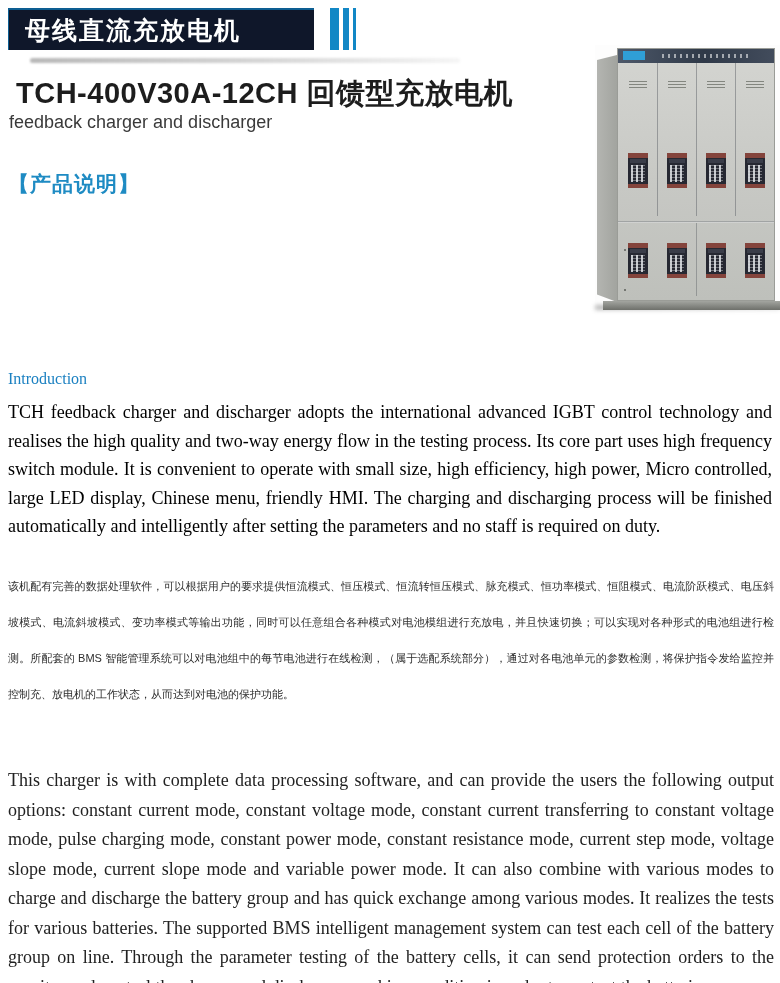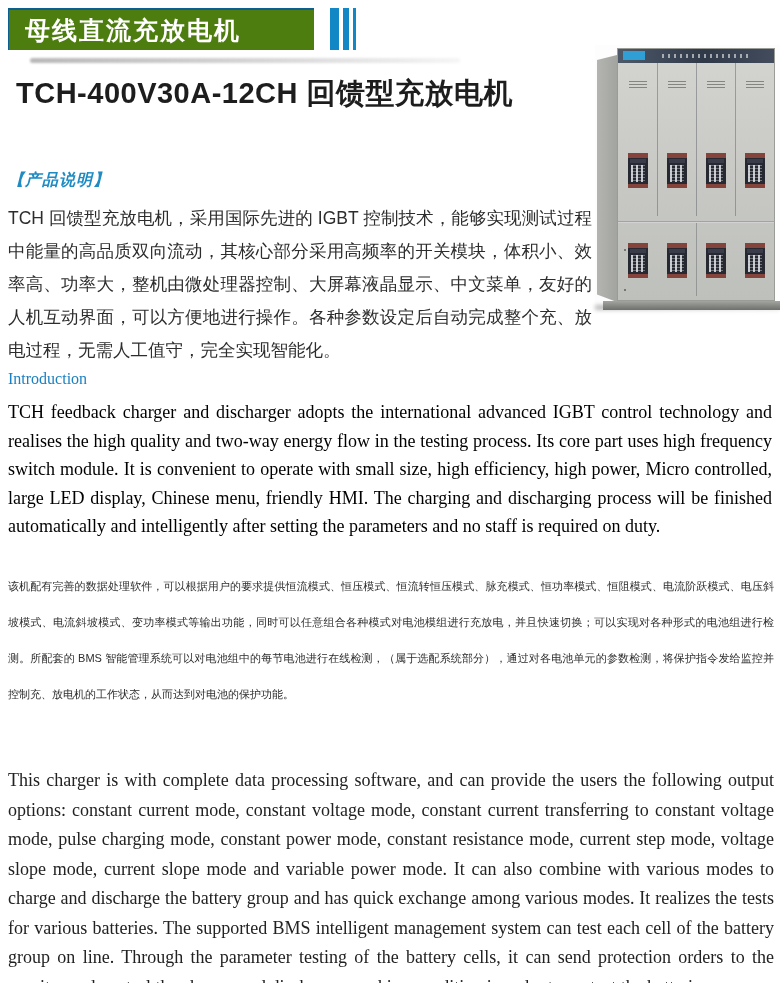--- a/index.html
+++ b/index.html
@@ -6,21 +6,21 @@
   .page{
     position:relative;
     width:780px;height:983px;
     background:#ffffff;
     overflow:hidden;
     font-family:"Liberation Sans","DejaVu Sans",sans-serif;
   }
   
   .banner{
     position:absolute;left:8px;top:8px;width:306px;height:42px;
-    background:#4d7c0f;
+    background:#0f172a;
     border-top:2px solid #0d5e92;
     border-left:1px solid #0d5e92;
     display:flex;align-items:center;
     box-sizing:border-box;
   }
   .banner-text{
     color:#ffffff;font-size:25px;font-weight:bold;
     letter-spacing:2px;padding-left:16px;line-height:1;
   }
   .banner-bars{position:absolute;left:330px;top:8px;height:42px;}
@@ -37,21 +37,21 @@
   .title{
     position:absolute;left:8px;top:74px;width:580px;
     font-size:29px;font-weight:bold;color:#1d1d1d;letter-spacing:.5px;margin-left:8px;
   }
   .subtitle{
     position:absolute;left:9px;top:112px;width:580px;
     font-size:18px;color:#3a3a3a;
   }
   .cn-heading{
     position:absolute;left:8px;top:170px;
-    font-size:16px;font-weight:bold;color:#1e8bc3;letter-spacing:1px;font-style:italic;
+    font-size:21px;font-weight:bold;color:#1e8bc3;letter-spacing:1px;
   }
   
   .p-cn1{
     position:absolute;left:8px;top:202px;width:584px;
     font-size:17.5px;line-height:33px;color:#2d2d2d;
     text-align:justify;
   }
   .en-heading{
     position:absolute;left:8px;top:370px;
     font-family:"Liberation Serif","DejaVu Serif",serif;
@@ -148,23 +148,23 @@
     <span class="banner-text">母线直流充放电机</span>
   </div>
   <div class="banner-bars">
     <i></i>
     <i></i>
     <i></i>
   </div>
   <div class="scan-smudge"></div>
 
   <div class="title">TCH-400V30A-12CH 回馈型充放电机</div>
+  <div class="subtitle">feedback charger and discharger</div>
 
   <div class="cn-heading">【产品说明】</div>
-  <div class="p-cn1">TCH 回馈型充放电机，采用国际先进的 IGBT 控制技术，能够实现测试过程中能量的高品质双向流动，其核心部分采用高频率的开关模块，体积小、效率高、功率大，整机由微处理器控制、大屏幕液晶显示、中文菜单，友好的人机互动界面，可以方便地进行操作。各种参数设定后自动完成整个充、放电过程，无需人工值守，完全实现智能化。</div>
 
   <div class="photo">
     <div class="cab-shadow"></div>
     <div class="cab-side"></div>
     <div class="cab-front">
       <div class="cab-top">
         <div class="cab-logo"></div>
         <div class="cab-toptext"></div>
       </div>
       <i class="vseam s1"></i>

